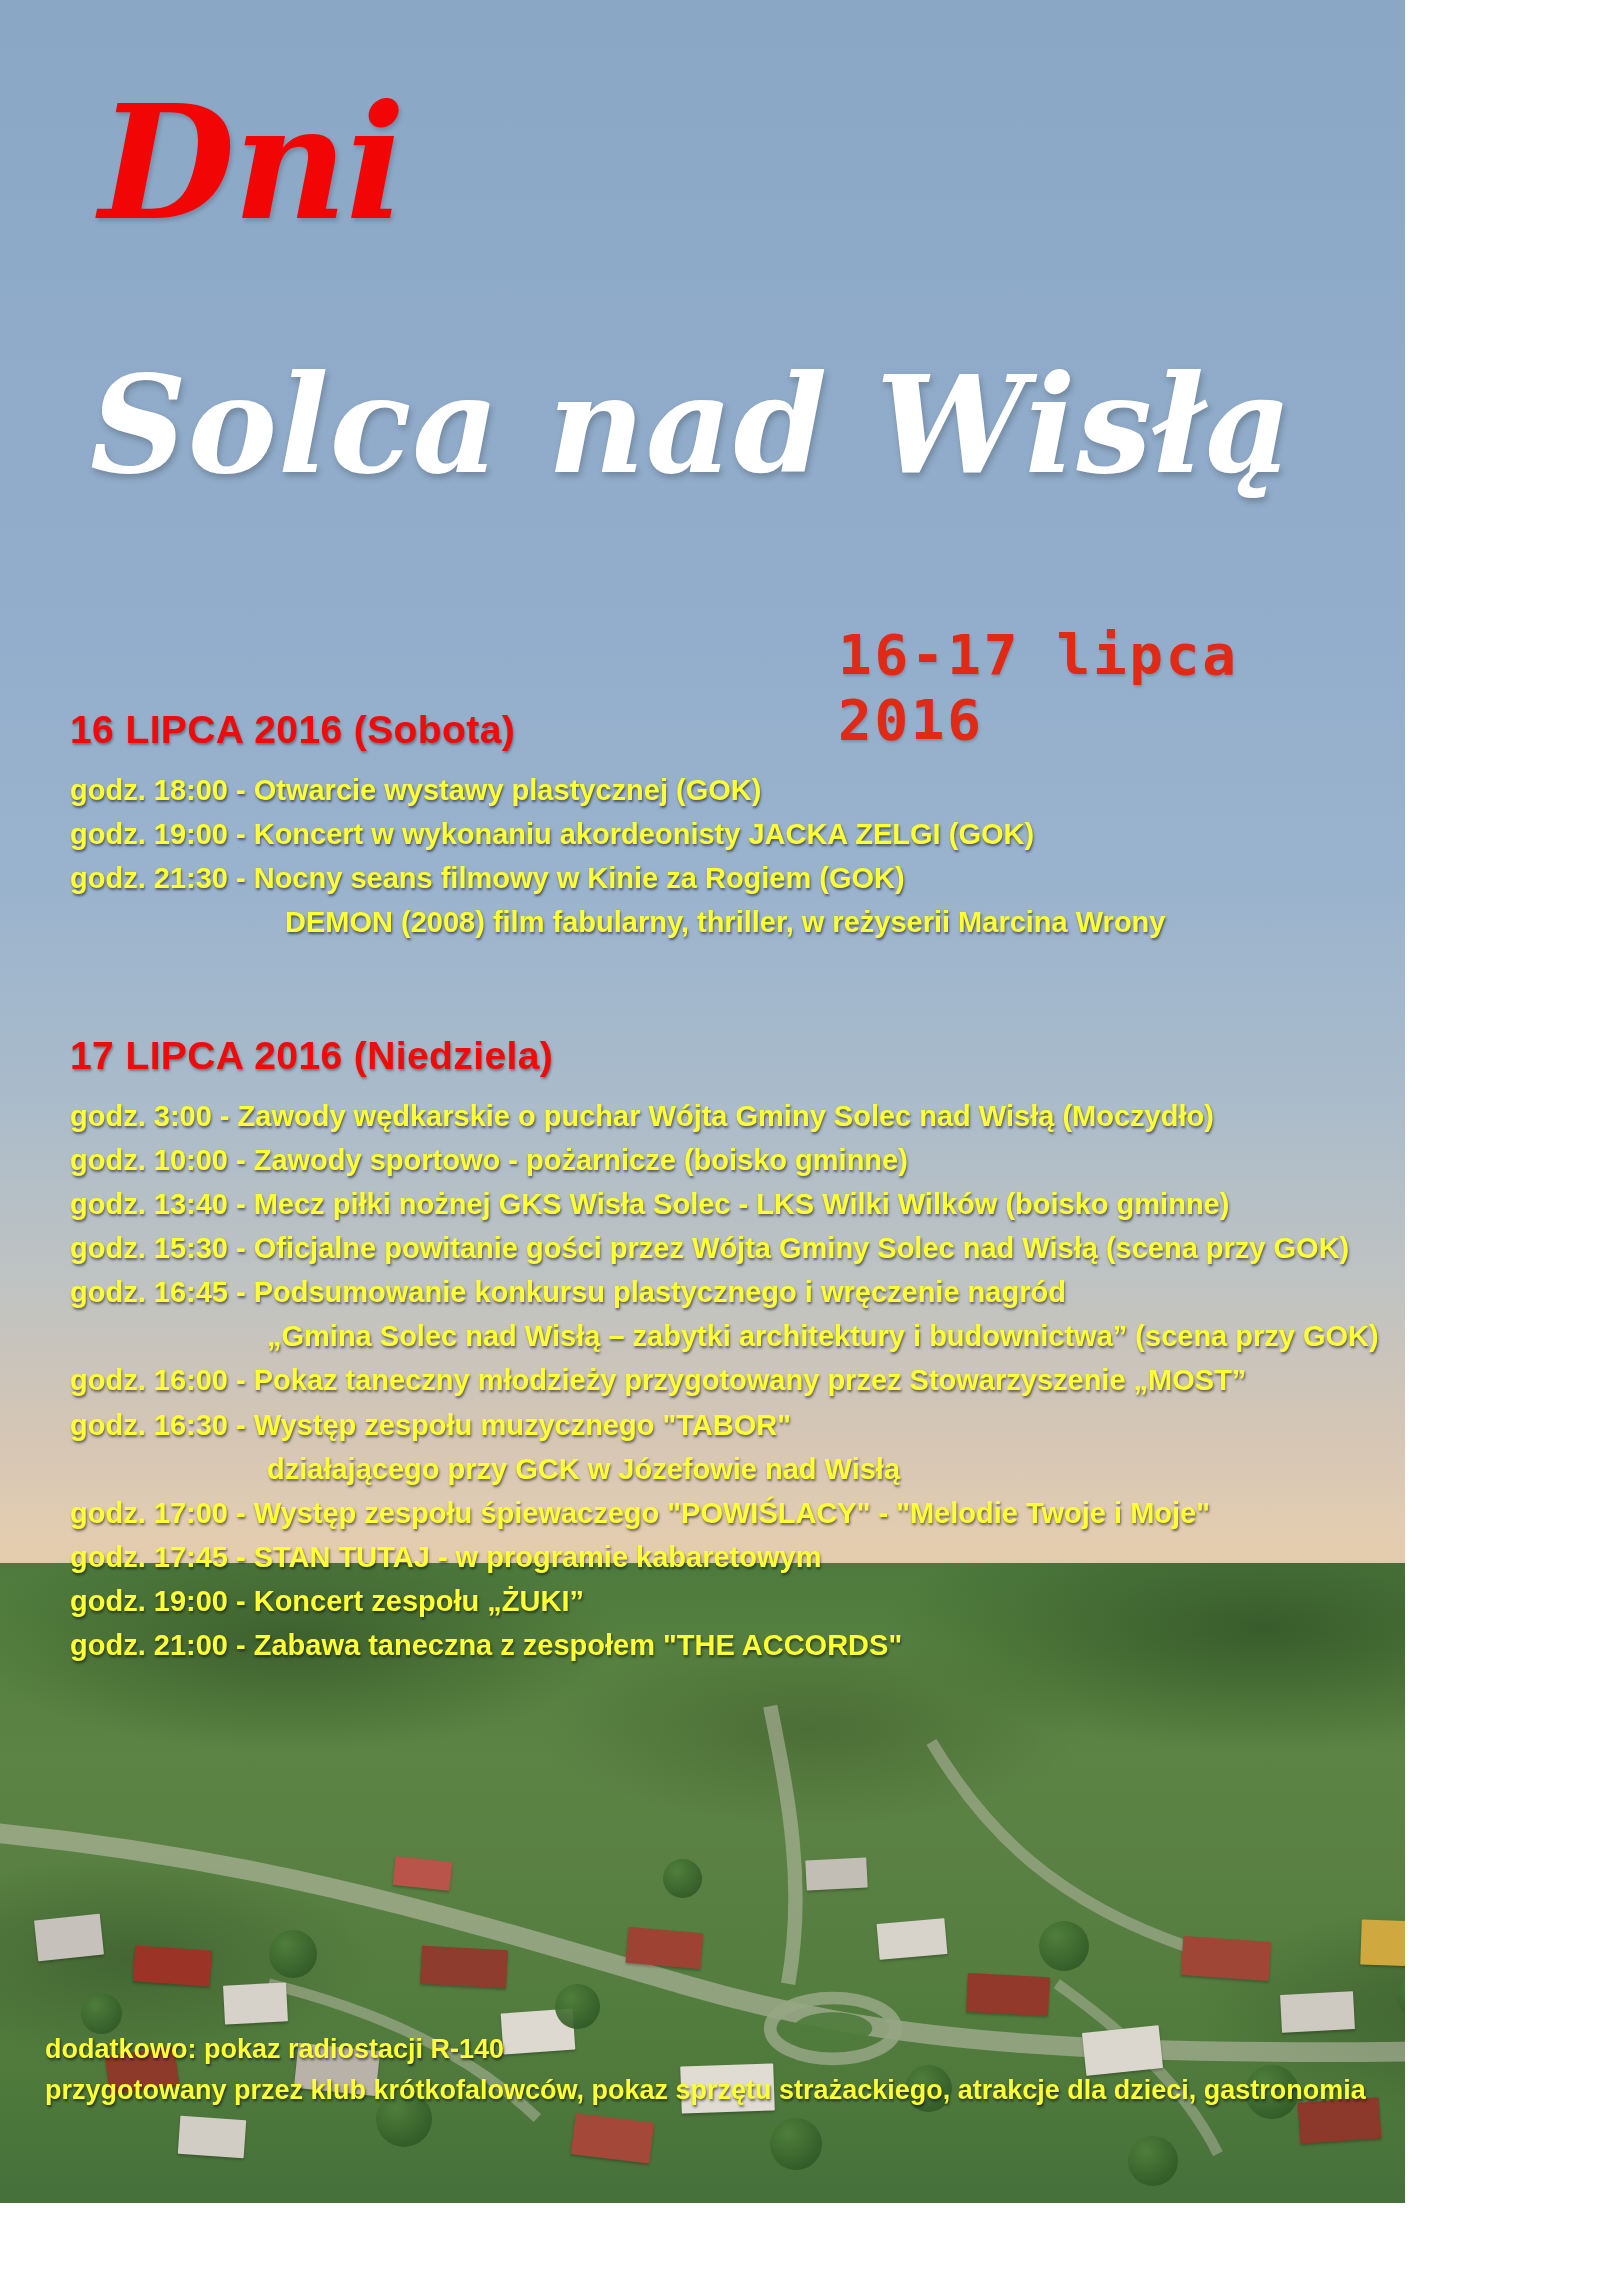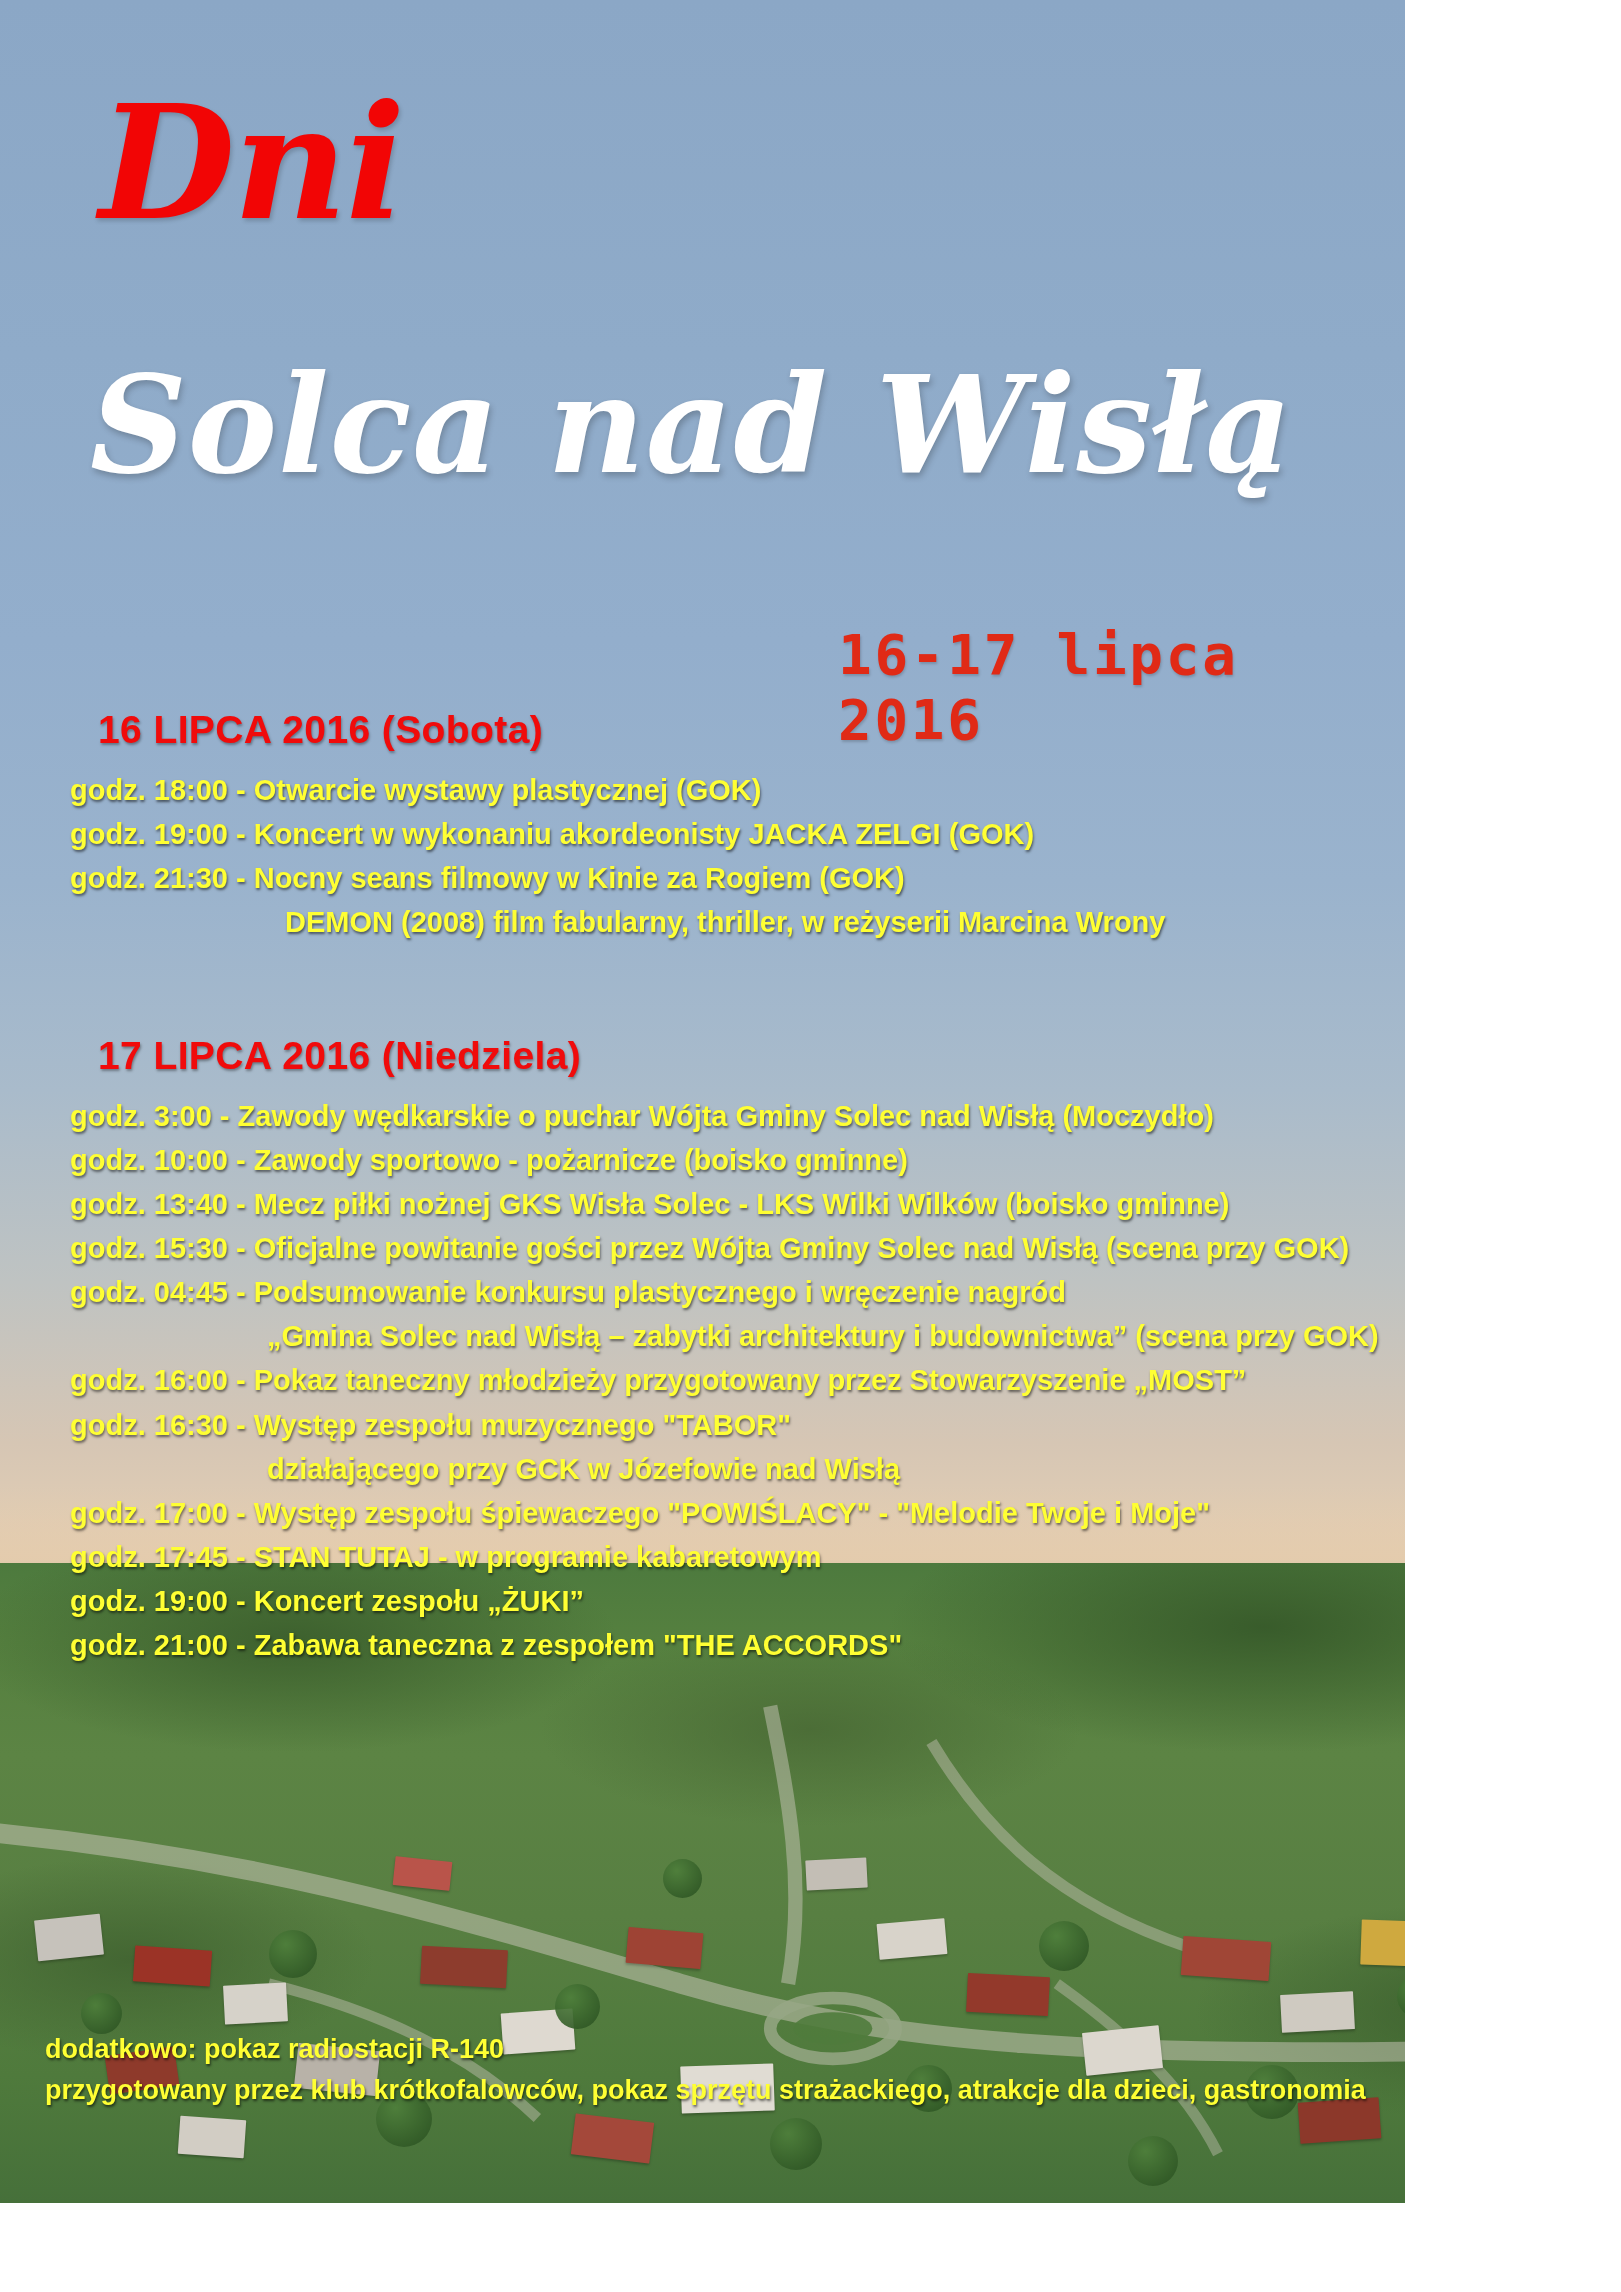--- a/index.html
+++ b/index.html
@@ -134,21 +134,20 @@
     left: 70px;
     width: 1522px;
   }
   .day-heading {
     font-size: 39px;
     font-weight: bold;
     color: #f00b0b;
     text-shadow: 0.9px 1.8px 2.7px rgba(0,0,0,0.35);
     letter-spacing: 0.4px;
     margin-bottom: 16px;
-    margin-left: 28px;
   }
   .event-line {
     font-size: 29px;
     font-weight: bold;
     color: #ffff33;
     text-shadow: 0.9px 1.8px 2.7px rgba(0,0,0,0.55);
     line-height: 1.52;
     white-space: nowrap;
   }
   .event-line.indent {
@@ -248,21 +247,21 @@
     <div class="event-line">godz. 21:30 - Nocny seans filmowy w Kinie za Rogiem (GOK)</div>
     <div class="event-line indent">DEMON (2008) film fabularny, thriller, w reżyserii Marcina Wrony</div>
   </div>
 
   <div class="day" id="day2">
     <div class="day-heading">17 LIPCA 2016  (Niedziela)</div>
     <div class="event-line">godz. 3:00  - Zawody wędkarskie o puchar Wójta Gminy Solec nad Wisłą (Moczydło)</div>
     <div class="event-line">godz. 10:00 - Zawody sportowo - pożarnicze (boisko gminne)</div>
     <div class="event-line">godz. 13:40 - Mecz piłki nożnej GKS Wisła Solec  - LKS Wilki Wilków  (boisko gminne)</div>
     <div class="event-line">godz. 15:30 - Oficjalne powitanie gości przez Wójta Gminy Solec nad Wisłą (scena przy GOK)</div>
-    <div class="event-line">godz. 04:45 - Podsumowanie konkursu plastycznego i wręczenie nagród</div>
+    <div class="event-line">godz. 16:45 - Podsumowanie konkursu plastycznego i wręczenie nagród</div>
     <div class="event-line indent2">„Gmina Solec nad Wisłą – zabytki architektury  i budownictwa”  (scena przy GOK)</div>
     <div class="event-line">godz. 16:00 - Pokaz taneczny młodzieży przygotowany przez Stowarzyszenie „MOST”</div>
     <div class="event-line">godz. 16:30 - Występ zespołu muzycznego "TABOR"</div>
     <div class="event-line indent2">działającego przy GCK w Józefowie nad Wisłą</div>
     <div class="event-line">godz. 17:00 - Występ zespołu śpiewaczego "POWIŚLACY" - "Melodie Twoje i Moje"</div>
     <div class="event-line">godz. 17:45 - STAN TUTAJ - w programie kabaretowym</div>
     <div class="event-line">godz. 19:00 - Koncert zespołu „ŻUKI”</div>
     <div class="event-line">godz. 21:00 - Zabawa taneczna z zespołem "THE ACCORDS"</div>
   </div>
 

